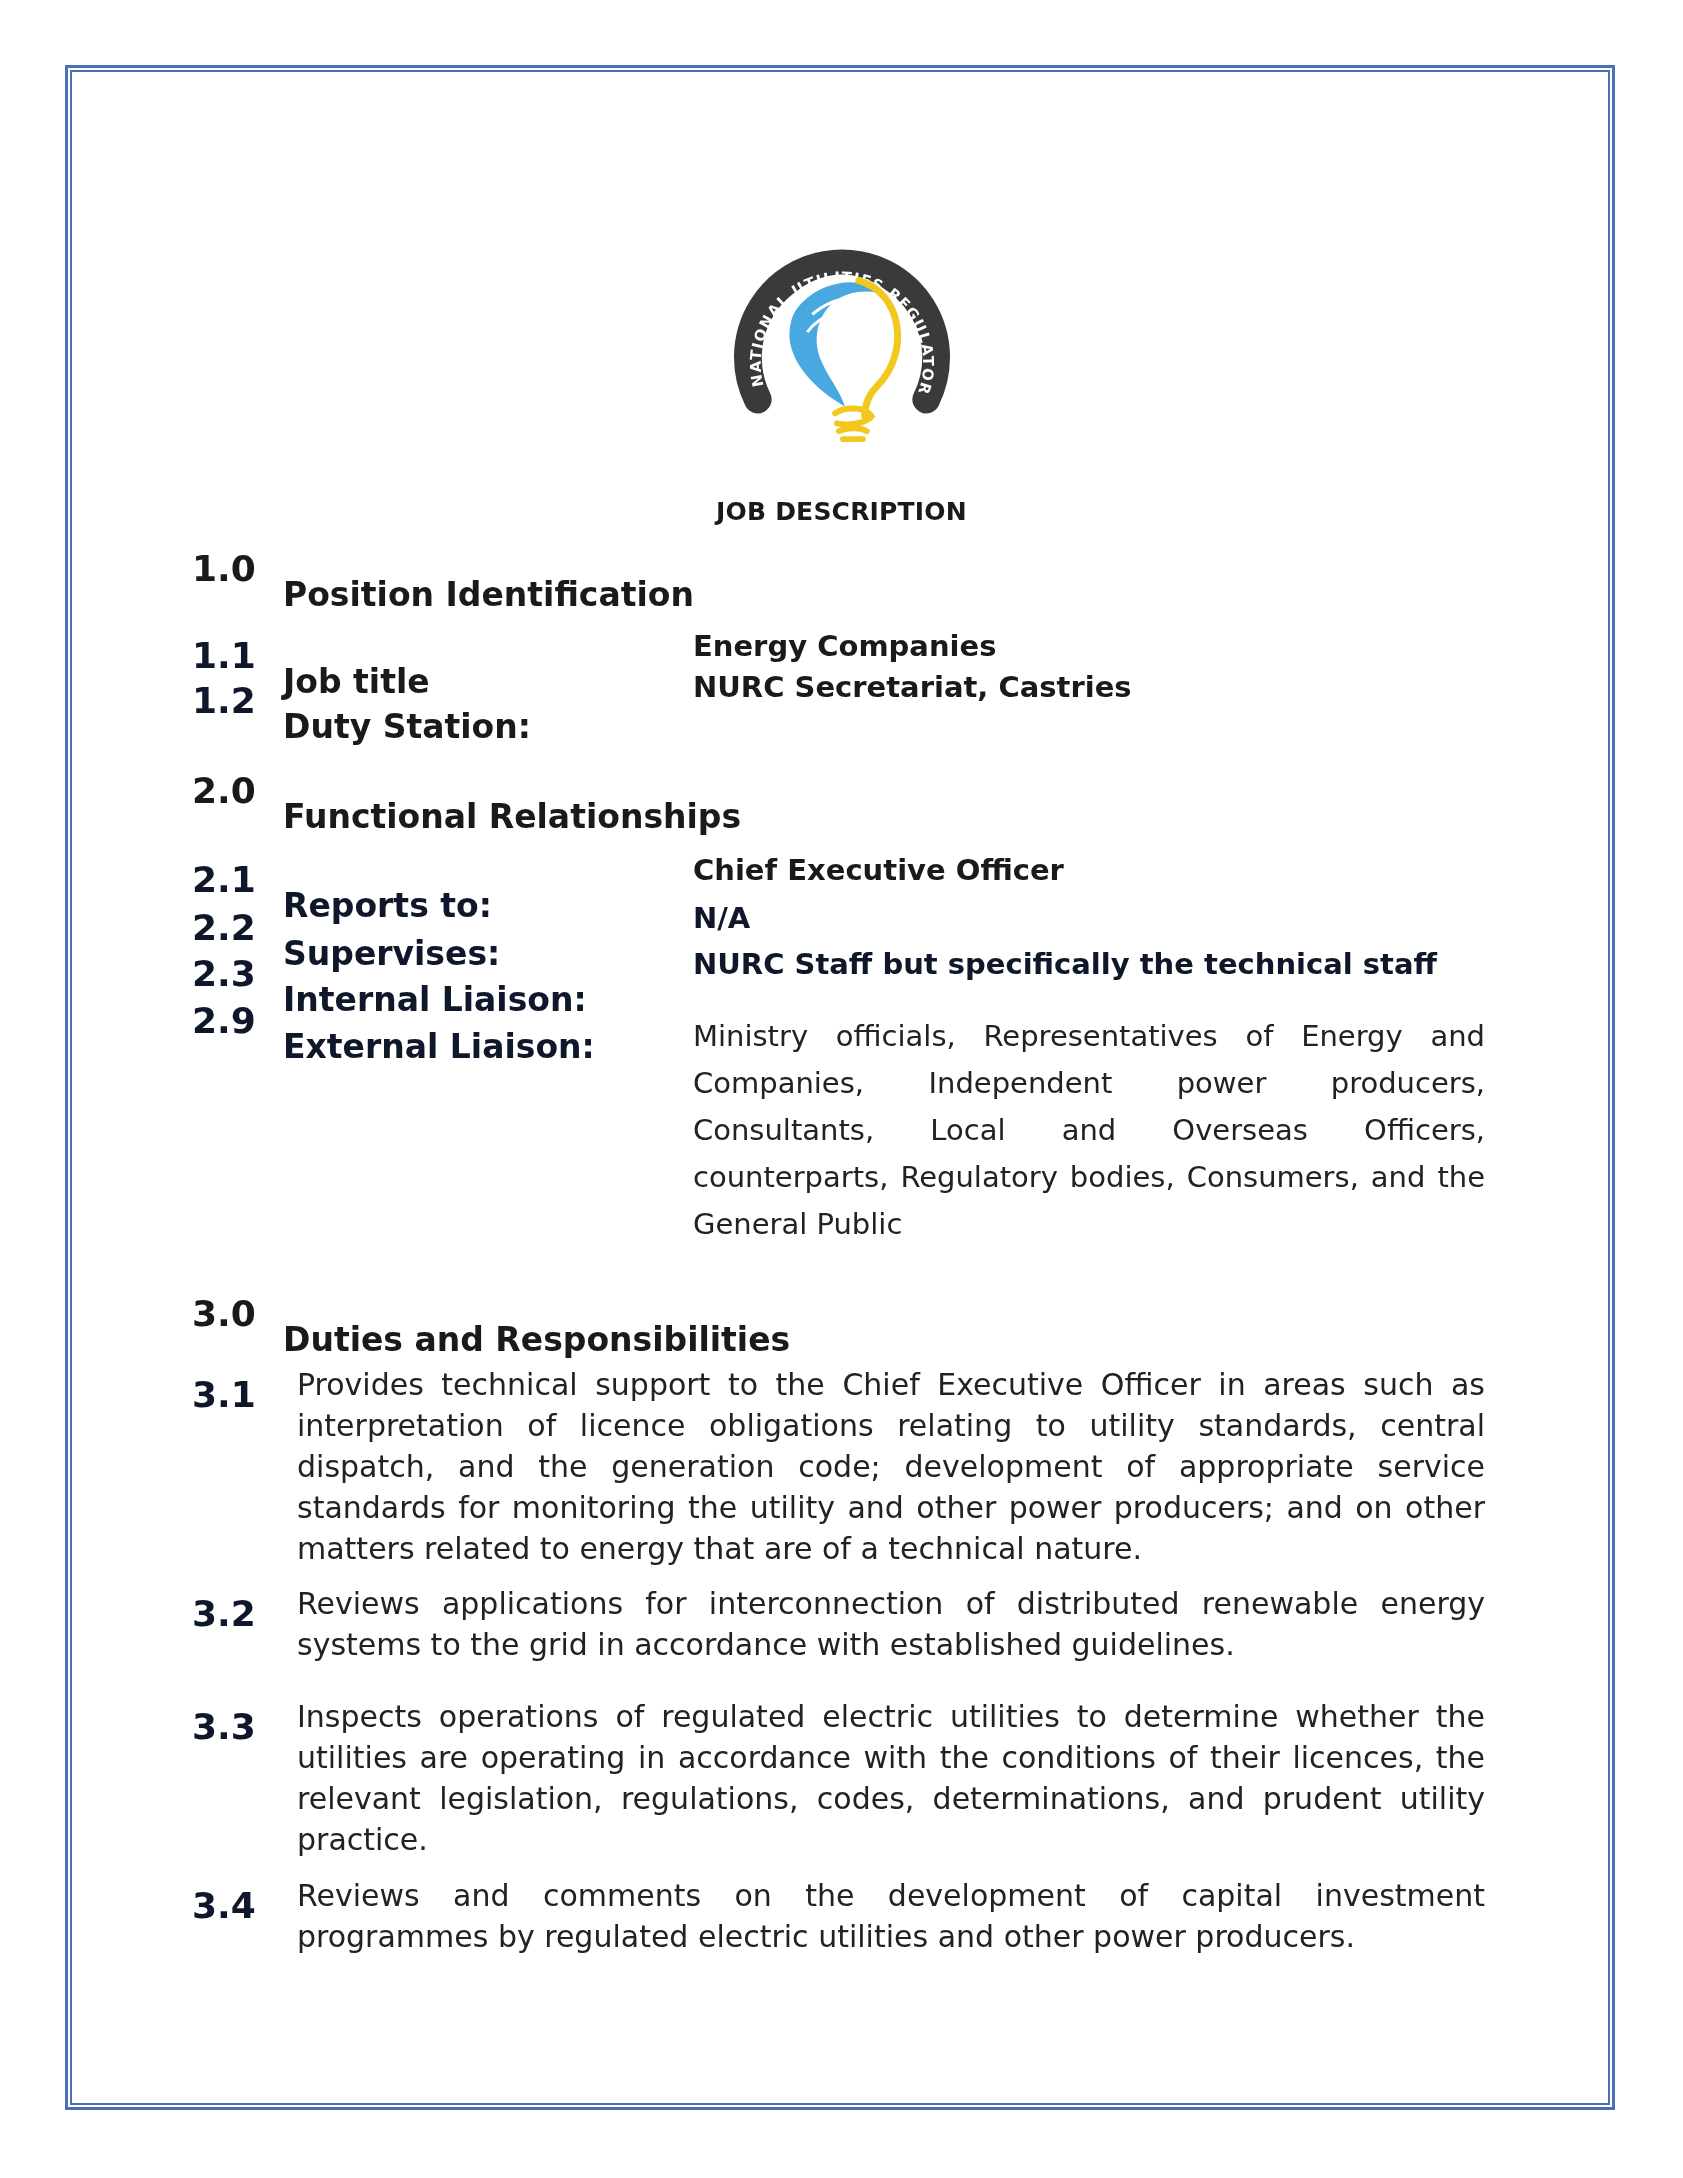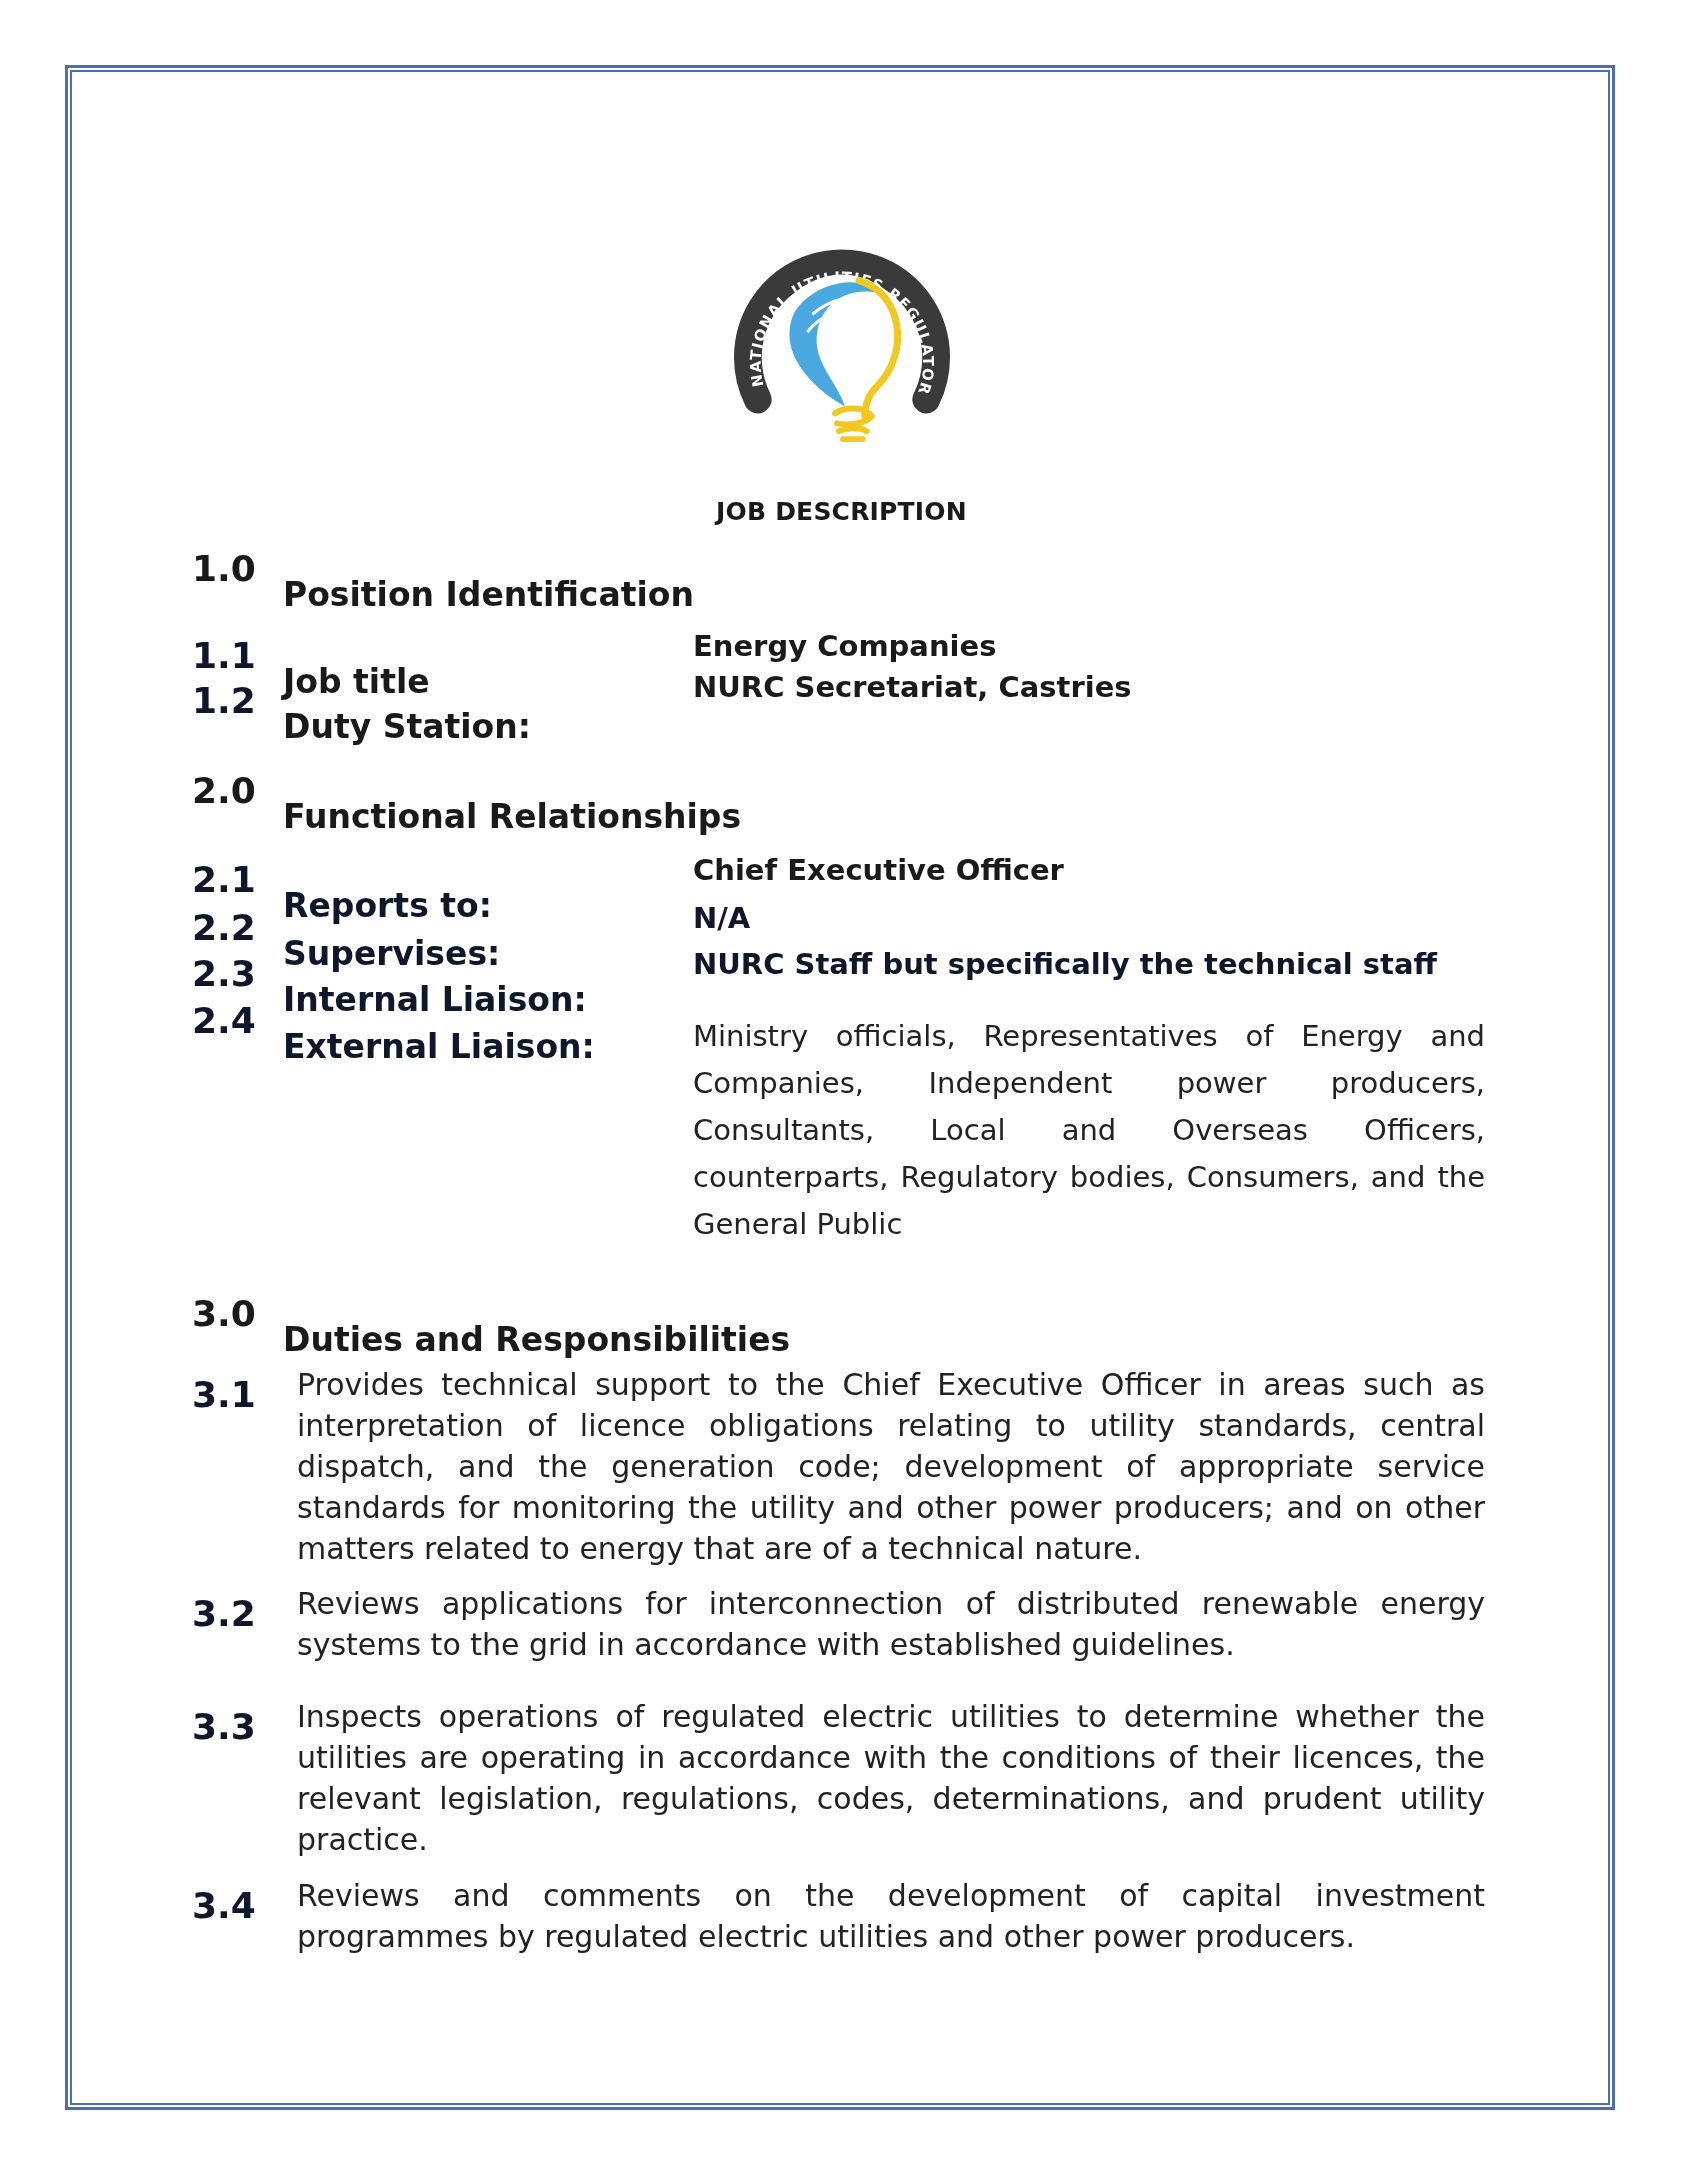--- a/index.html
+++ b/index.html
@@ -65,21 +65,21 @@
 <div class="val bold" style="top:853px">Chief Executive Officer</div>
 
 <div class="num light" style="top:901px">2.2</div>
 <div class="lbl light" style="top:901px">Supervises:</div>
 <div class="val light" style="top:901px">N/A</div>
 
 <div class="num light" style="top:947px">2.3</div>
 <div class="lbl light" style="top:947px">Internal Liaison:</div>
 <div class="val light" style="top:947px">NURC Staff but specifically the technical staff</div>
 
-<div class="num light" style="top:994px">2.4</div>
+<div class="num light" style="top:994px">2.9</div>
 <div class="lbl light" style="top:994px">External Liaison:</div>
 <div class="val-multi" style="top:988px">Ministry officials, Representatives of Energy and Companies, Independent power producers, Consultants, Local and Overseas Officers, counterparts, Regulatory bodies, Consumers, and the General Public</div>
 
 <div class="num bold" style="top:1287px">3.0</div>
 <div class="lbl bold" style="top:1287px">Duties and Responsibilities</div>
 
 <div class="num light" style="top:1368px">3.1</div>
 <div class="para" style="top:1364px">Provides technical support to the Chief Executive Officer in areas such as interpretation of licence obligations relating to utility standards, central dispatch, and the generation code; development of appropriate service standards for monitoring the utility and other power producers; and on other matters related to energy that are of a technical nature.</div>
 
 <div class="num light" style="top:1587px">3.2</div>

